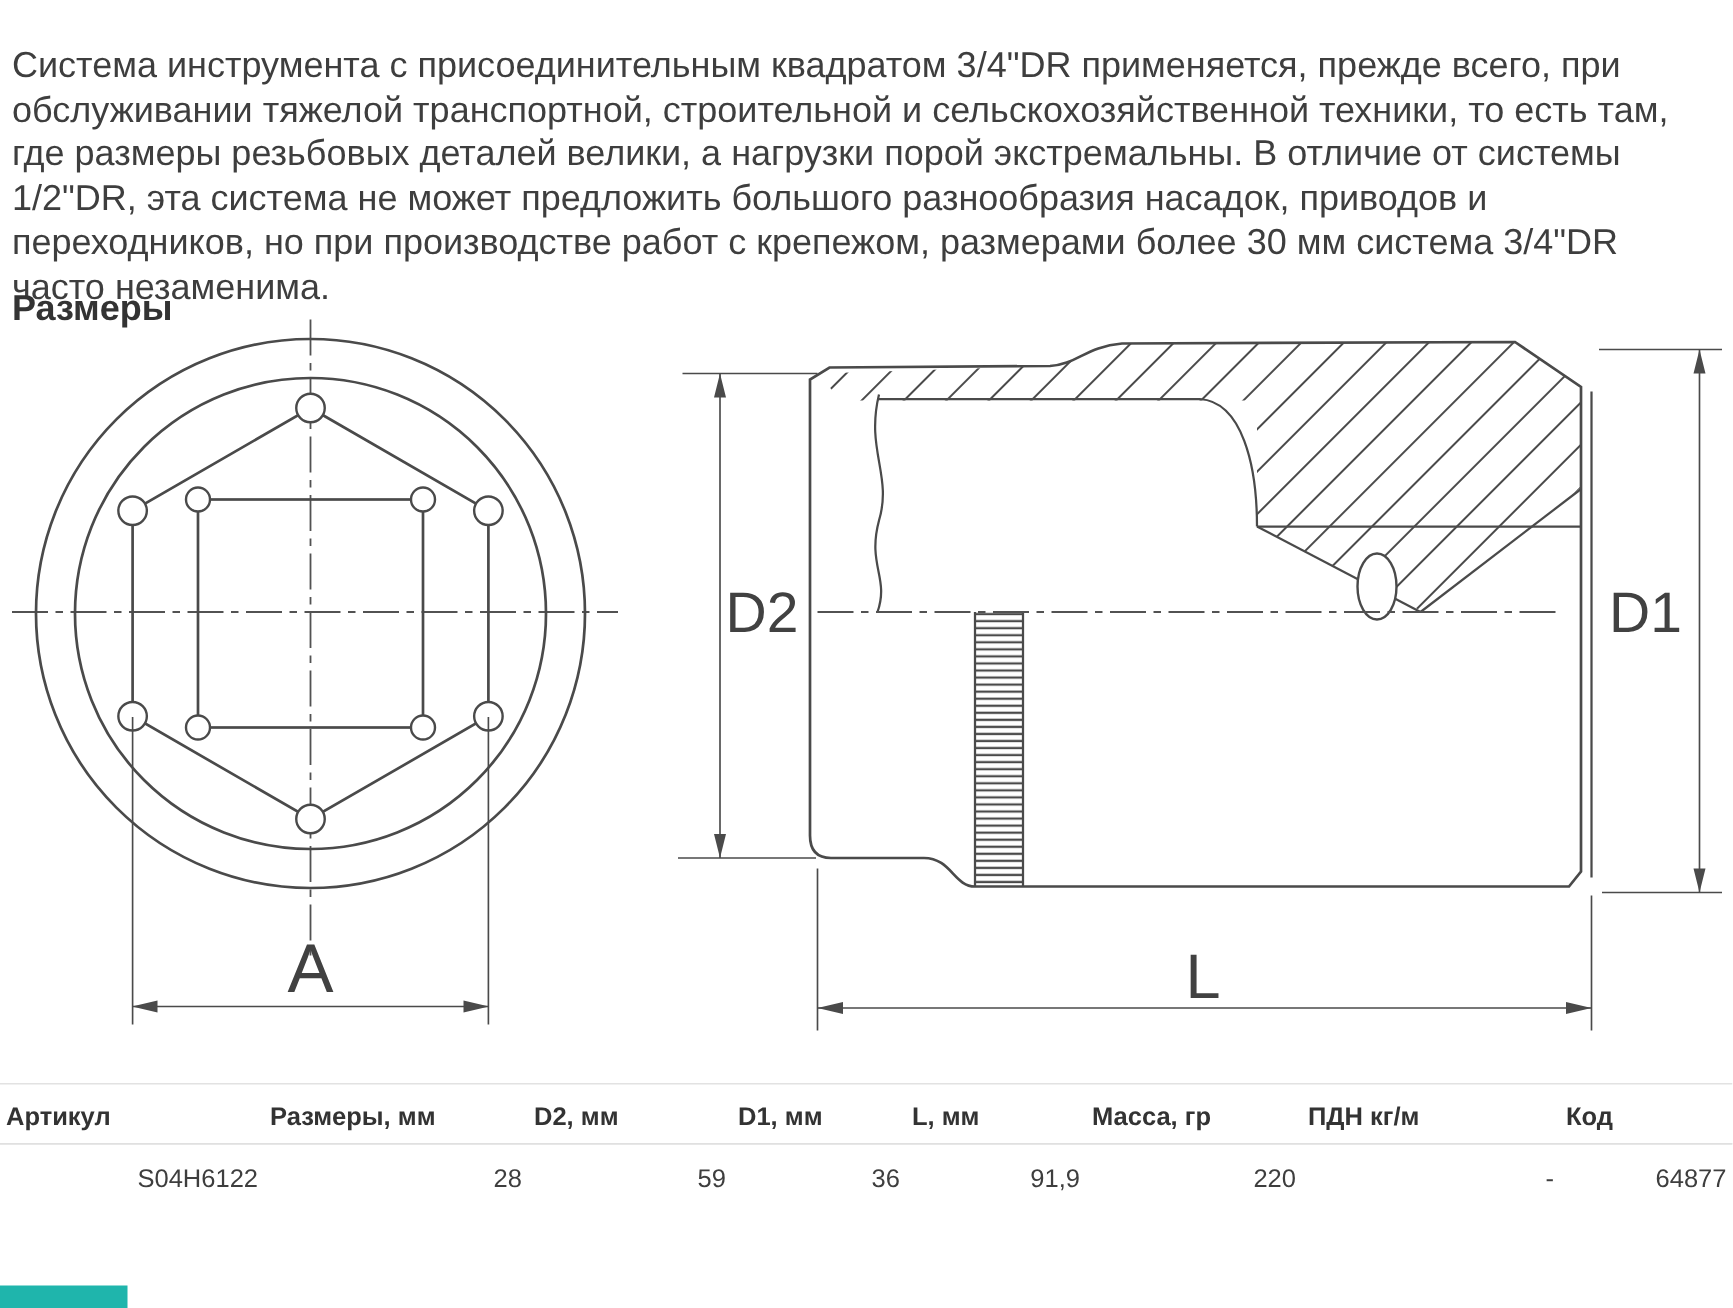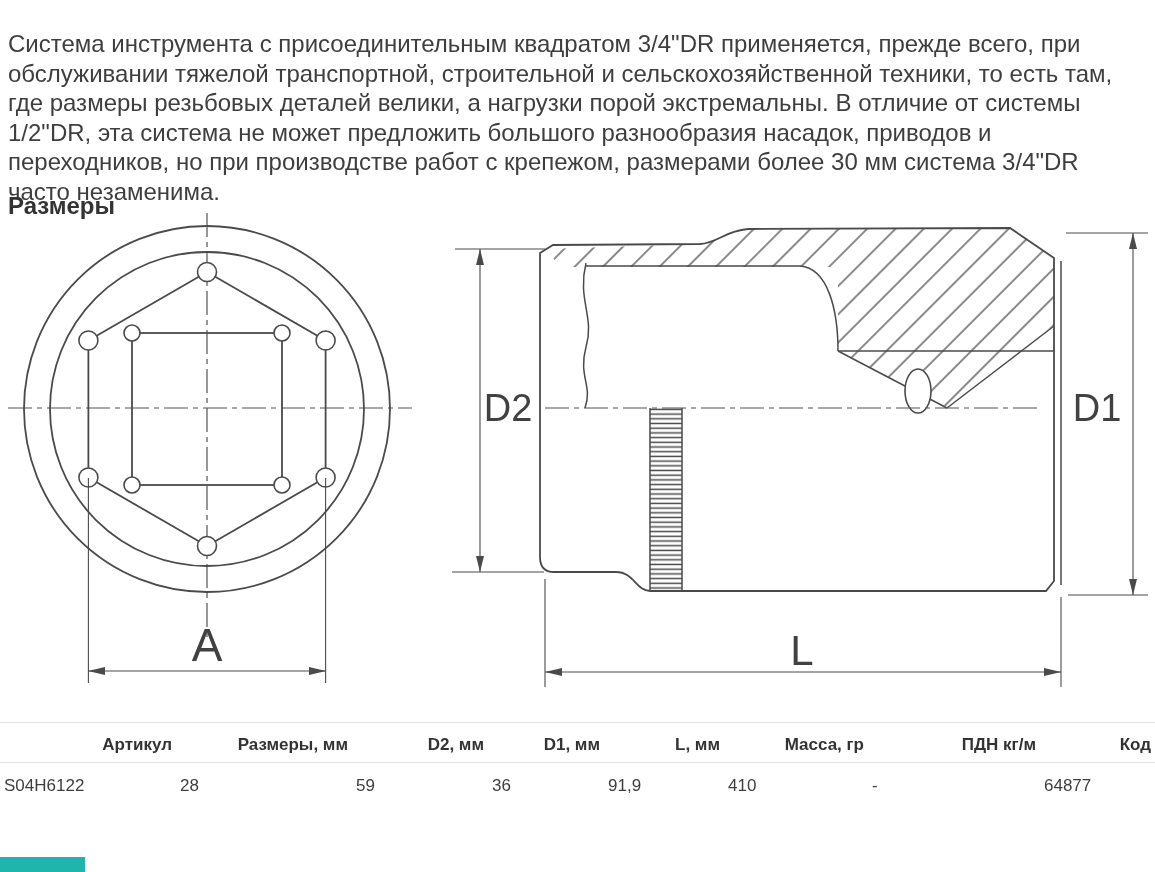--- a/index.html
+++ b/index.html
@@ -22,27 +22,27 @@
   .drawing .cl       { fill:none; stroke:#525252; stroke-width:1.2; stroke-dasharray:24 5 5 5; }
   .drawing .arrow    { fill:#4a4a4a; stroke:none; }
   .drawing .relief   { fill:#ffffff; stroke:#4a4a4a; stroke-width:1.6; }
   .drawing text      { fill:#414141; font-family:"Liberation Sans", sans-serif; }
   table.spec {
     position:absolute; top:722px; left:0; width:1155px;
     border-collapse:collapse; table-layout:fixed;
   }
   .spec th {
     font-size:17px; font-weight:bold; color:#333333;
-    padding:12px 4px 7px 4px; text-align:right;
+    padding:12px 4px 7px 4px; text-align:left;
     border-top:1px solid #e2e2e2; border-bottom:1px solid #e0e0e0;
     white-space:nowrap; overflow:hidden;
   }
   .spec td {
     font-size:17px; font-weight:normal; color:#3e3e3e;
-    padding:13px 4px; text-align:left; white-space:nowrap;
+    padding:13px 4px; text-align:right; white-space:nowrap;
   }
   .accent-bar {
     position:absolute; left:0; top:857px; width:85px; height:15px;
   }
 </style>
 </head>
 <body>
 
 <p class="intro">Система инструмента с присоединительным квадратом 3/4"DR применяется, прежде всего, при обслуживании тяжелой транспортной, строительной и сельскохозяйственной техники, то есть там, где размеры резьбовых деталей велики, а нагрузки порой экстремальны. В отличие от системы 1/2"DR, эта система не может предложить большого разнообразия насадок, приводов и переходников, но при производстве работ с крепежом, размерами более 30 мм система 3/4"DR часто незаменима.</p>
 
@@ -151,20 +151,20 @@
       <th>Код</th>
     </tr>
   </thead>
   <tbody>
     <tr>
       <td>S04H6122</td>
       <td>28</td>
       <td>59</td>
       <td>36</td>
       <td>91,9</td>
-      <td>410</td>
+      <td>220</td>
       <td>-</td>
       <td>64877</td>
     </tr>
   </tbody>
 </table>
 
 <div class="accent-bar" style="background: rgb(31, 181, 172);"></div>
 
 </body></html>

